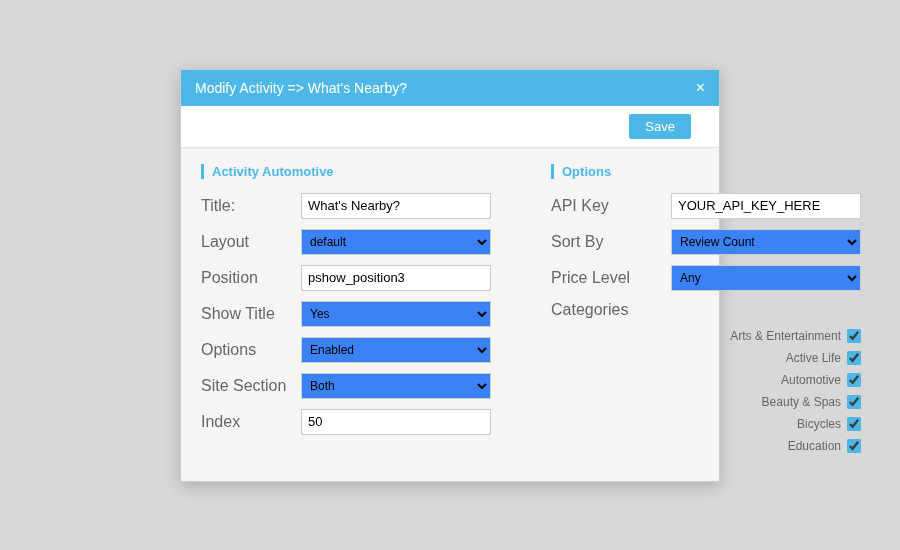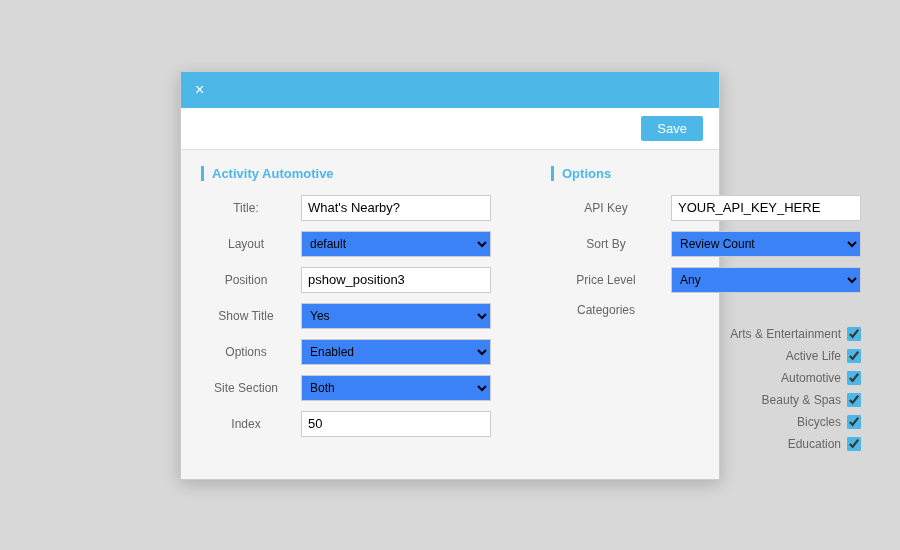--- a/index.html
+++ b/index.html
@@ -41,21 +41,21 @@
     .modal-close {
       background: none;
       border: none;
       color: #fff;
       font-size: 16px;
       cursor: pointer;
       line-height: 1;
     }
     .modal-toolbar {
       background: #fff;
-      padding: 8px 16px;
+      padding: 8px 28px;
       display: flex;
       justify-content: flex-end;
       border-bottom: 1px solid #e0e0e0;
     }
     .save-btn {
       background: #4db8e8;
       color: #fff;
       border: none;
       padding: 5px 16px;
       font-size: 13px;
@@ -78,25 +78,25 @@
       padding-left: 8px;
       border-left: 3px solid #4db8e8;
       margin-bottom: 14px;
     }
     .form-row {
       display: flex;
       align-items: center;
       margin-bottom: 10px;
     }
     .form-label {
-      text-align: center;
+      text-align: left;
       width: 90px;
       margin-right: 10px;
       color: #666;
-      font-size: 12px;
+      font-size: 16px;
       flex-shrink: 0;
     }
     .form-control {
       flex: 1;
       padding: 4px 6px;
       border: 1px solid #ccc;
       font-size: 13px;
       background: #fff;
       height: 26px;
     }
@@ -135,20 +135,21 @@
       background: #e0e0e0;
       margin: 0 10px;
     }
   </style>
 </head>
 <body>
 
 <div class="modal-overlay">
   <div class="modal">
     <div class="modal-header">
+      <span>Modify Activity =&gt; What's Nearby?</span>
       <button class="modal-close">×</button>
     </div>
     <div class="modal-toolbar">
       <button class="save-btn">Save</button>
     </div>
     <div class="modal-body">
 
       <div class="section">
         <div class="section-title">Activity Automotive</div>
 

